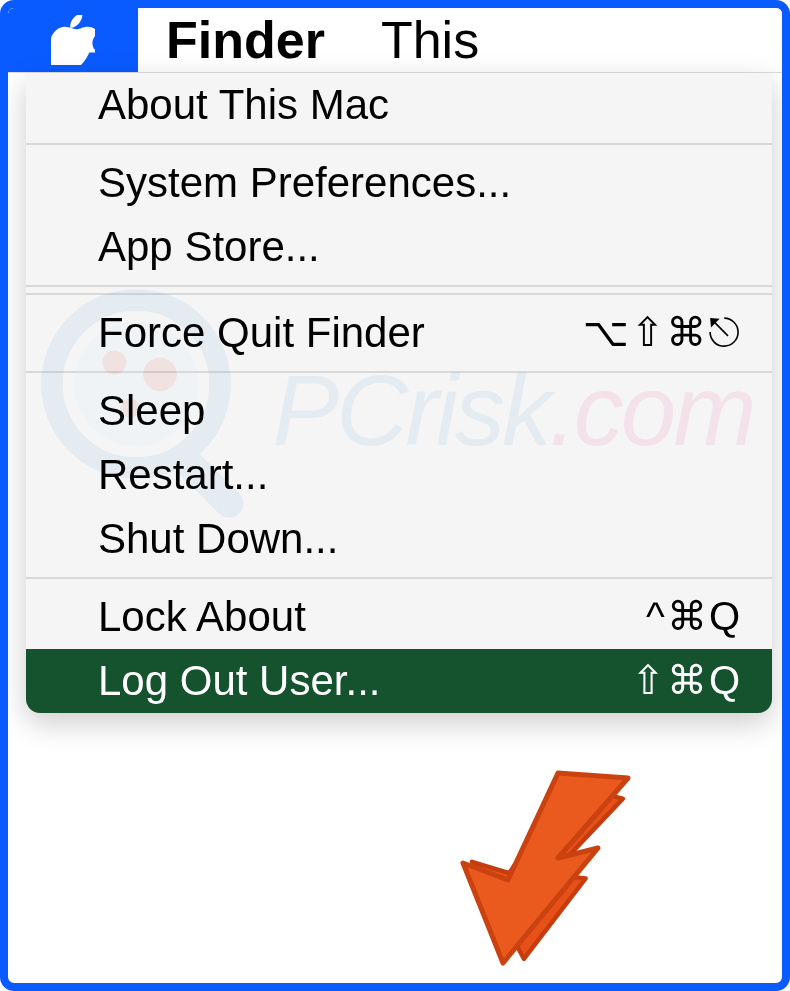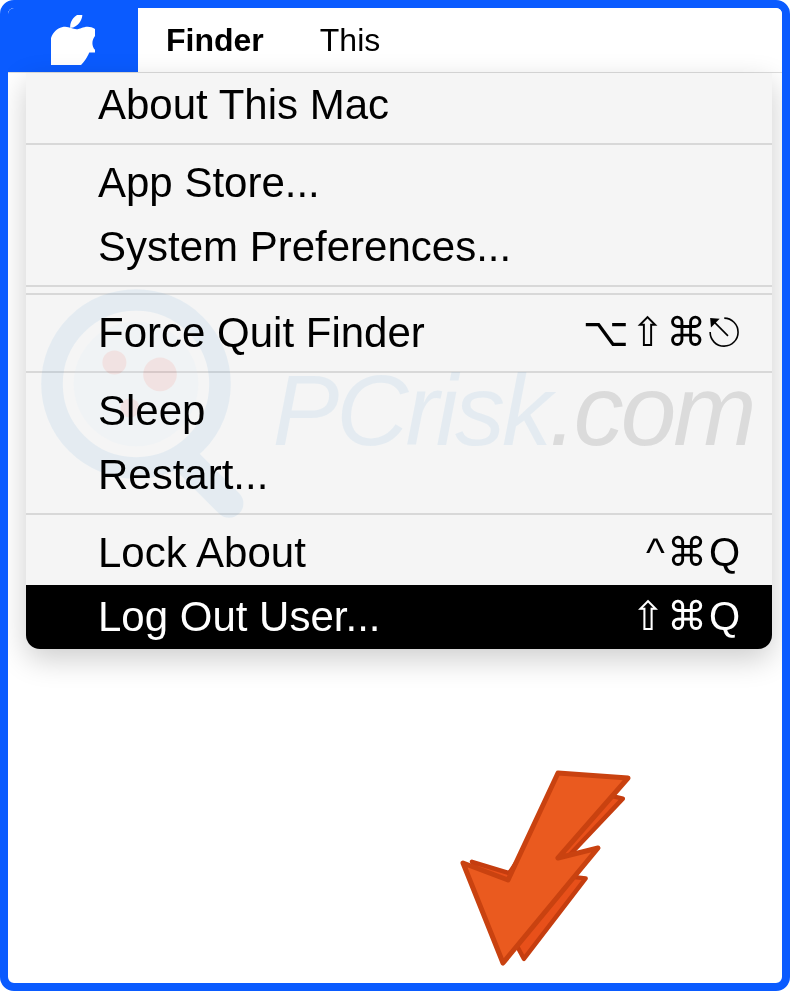--- a/index.html
+++ b/index.html
@@ -38,21 +38,21 @@
       align-items: center;
       justify-content: center;
     }
     .apple-logo {
       width: 44px;
       height: 50px;
       fill: #fff;
     }
     .menubar-item {
       padding: 0 28px;
-      font-size: 32px;
+      font-size: 52px;
       color: #000;
       font-weight: 400;
       height: 100%;
       display: flex;
       align-items: center;
     }
     .menubar-item.bold {
       font-weight: 600;
     }
     .dropdown {
@@ -70,21 +70,21 @@
       align-items: flex-start;
       justify-content: space-between;
       padding: 8px 30px 8px 72px;
       font-size: 42px;
       color: #000;
       min-height: 62px;
       position: relative;
       z-index: 2;
     }
     .menu-item.highlighted {
-      background: #000000;
+      background: #14532d;
       color: #fff;
     }
     .menu-separator {
       height: 2px;
       background: #d8d8d8;
       margin: 6px 0;
     }
     .shortcut {
       font-size: 40px;
       letter-spacing: 2px;
@@ -117,21 +117,21 @@
     }
     .wm-text {
       display: inline-block;
       vertical-align: middle;
       font-size: 100px;
       font-weight: 300;
       color: #5a9fd4;
       font-style: italic;
       letter-spacing: -3px;
     }
-    .wm-text .dom { color: #000000; }
+    .wm-text .dom { color: #ec4899; }
     .wm-text .risk { font-weight: 400; }
     .arrow-annotation {
       position: absolute;
       top: 760px;
       left: 430px;
       width: 220px;
       height: 200px;
       z-index: 5;
       pointer-events: none;
     }
@@ -168,37 +168,40 @@
     <div class="menubar-item bold">Finder</div>
     <div class="menubar-item">This</div>
   </div>
 
   <div class="dropdown">
     <div class="menu-item">
       <span>About This Mac</span>
     </div>
     <div class="menu-separator"></div>
     <div class="menu-item">
+      <span>System Preferences...</span>
+    </div>
+    <div class="menu-item">
       <span>App Store...</span>
-    </div>
-    <div class="menu-item">
-      <span>System Preferences...</span>
     </div>
     <div class="menu-separator"></div>
     <div class="menu-separator"></div>
     <div class="menu-item">
       <span>Force Quit Finder</span>
       <span class="shortcut">⌥⇧⌘⎋</span>
     </div>
     <div class="menu-separator"></div>
     <div class="menu-item">
       <span>Sleep</span>
     </div>
     <div class="menu-item">
       <span>Restart...</span>
+    </div>
+    <div class="menu-item">
+      <span>Shut Down...</span>
     </div>
     <div class="menu-separator"></div>
     <div class="menu-item">
       <span>Lock About</span>
       <span class="shortcut">^⌘Q</span>
     </div>
     <div class="menu-item highlighted">
       <span>Log Out User...</span>
       <span class="shortcut">⇧⌘Q</span>
     </div>

